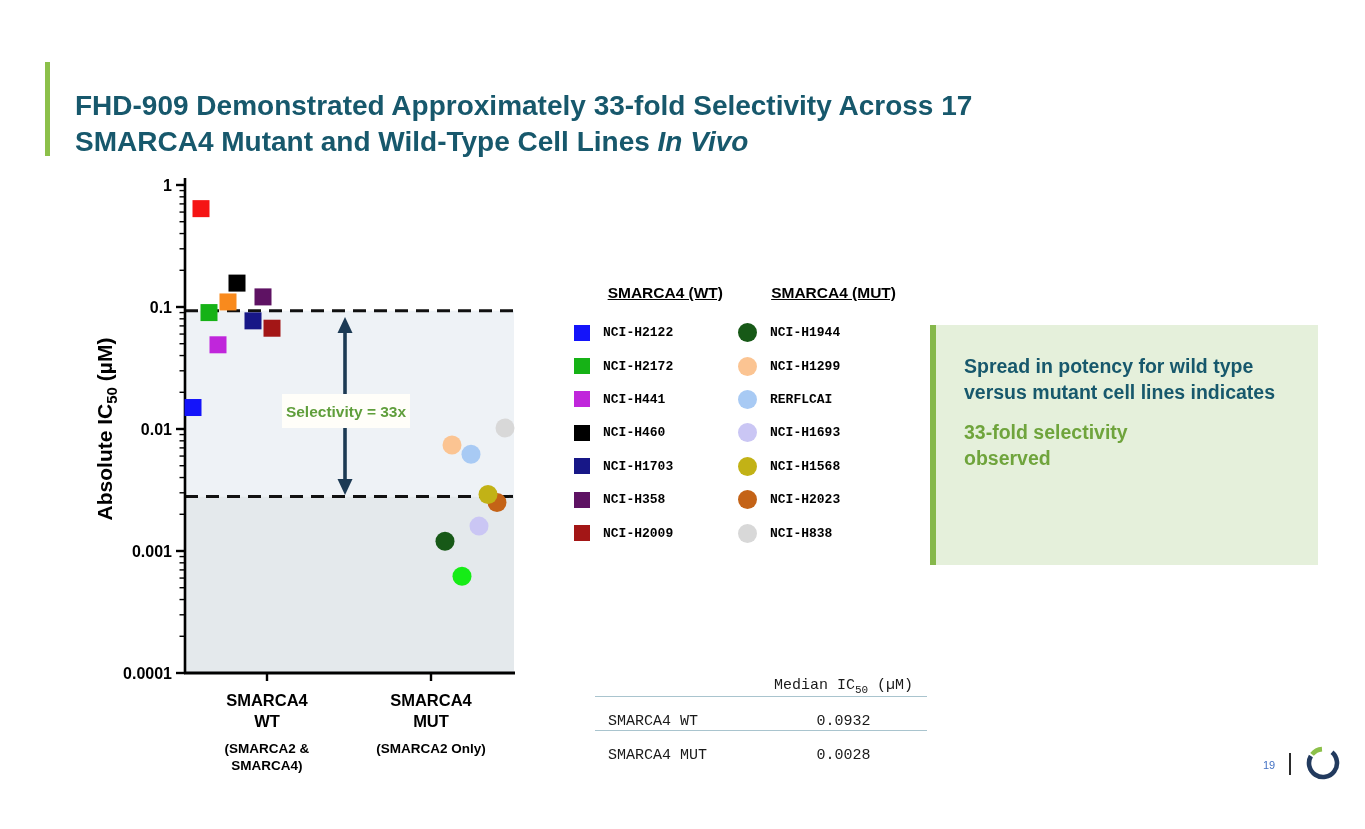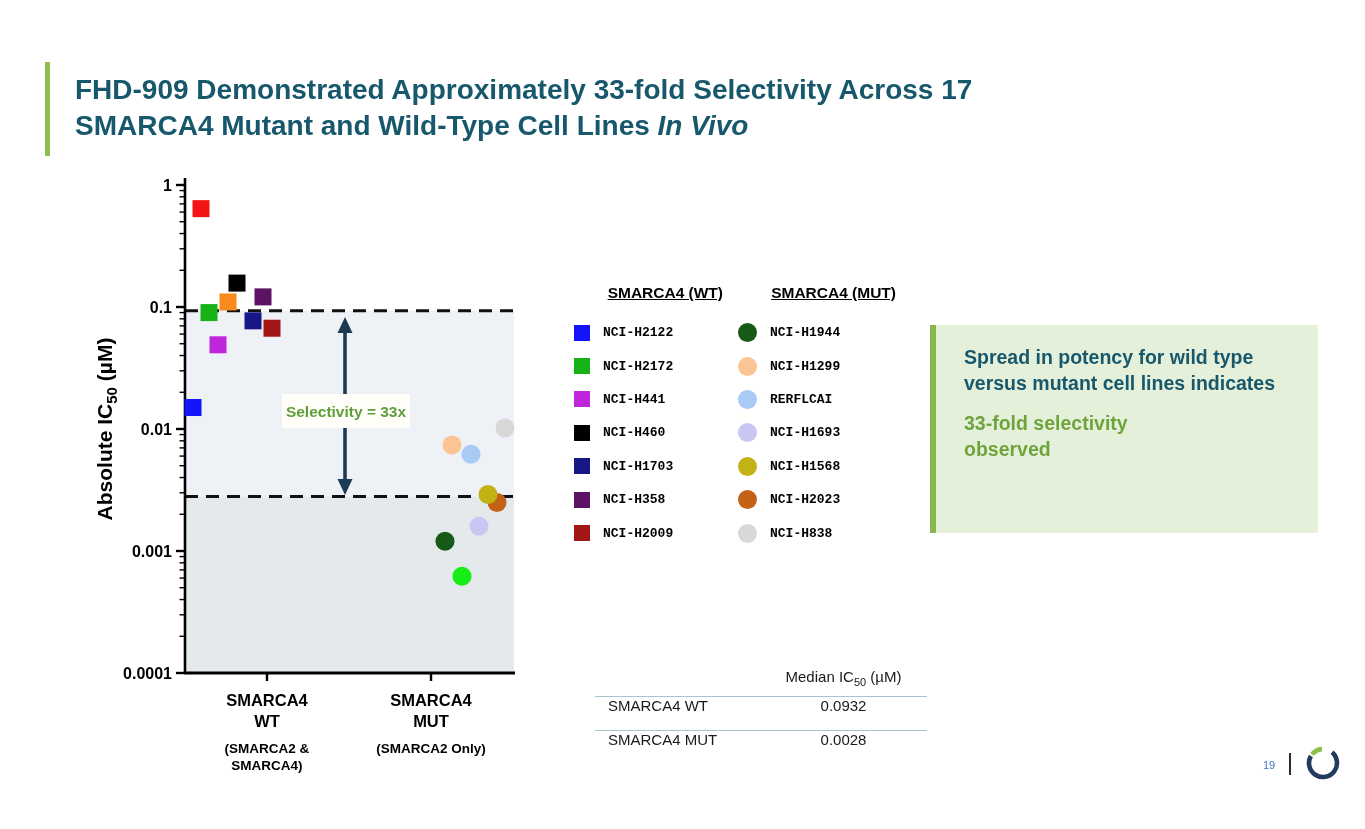--- a/index.html
+++ b/index.html
@@ -24,48 +24,48 @@
   .legend-header{font-size:15.5px;font-weight:bold;text-decoration:underline;
                  color:#000;margin-bottom:14px;white-space:nowrap;}
   .legend-items{display:flex;flex-direction:column;}
   .legend-item{display:flex;align-items:center;height:33.4px;}
   .swatch{flex:0 0 auto;margin-right:13px;}
   .swatch.square{width:16px;height:16px;margin-left:11px;}
   .swatch.circle{width:19px;height:19px;border-radius:50%;margin-left:12px;}
   .legend-label{font-size:13px;font-weight:bold;color:#000;white-space:nowrap;font-family:Liberation Mono, monospace;}
 
   
-  .callout{position:absolute;left:930px;top:325px;width:388px;height:208px;
-           box-sizing:border-box;border-left:6px solid;padding:20px 26px 0 28px;}
+  .callout{position:absolute;left:930px;top:325px;width:388px;height:240px;
+           box-sizing:border-box;border-left:6px solid;padding:29px 26px 0 28px;}
   .callout-teal{font-size:19.5px;font-weight:bold;line-height:1.33;}
   .callout-green{font-size:19.5px;font-weight:bold;line-height:1.33;margin-top:14px;}
 
   
   .median-table{position:absolute;left:595px;top:668px;width:332px;font-size:15px;color:#1a1a1a;}
-  .mt-row{display:flex;align-items:flex-start;}
+  .mt-row{display:flex;align-items:flex-end;font-family:Liberation Mono, monospace;}
   .mt-header{height:28px;}
   .mt-body-row{height:33px;border-top:1.5px solid;}
   .mt-label{width:165px;padding-left:13px;box-sizing:border-box;text-align:left;}
   .mt-value{width:167px;text-align:center;}
   sub{font-size:11px;}
 
   
   .footer{position:absolute;left:1255px;top:738px;width:100px;height:55px;}
   .page-number{position:absolute;left:8px;top:21px;font-size:11px;}
   .footer-sep{position:absolute;left:34px;top:15px;width:1.5px;height:22px;background:#2b2b2b;}
   .logo{position:absolute;left:46px;top:0;}
 </style>
 </head>
 <body>
 
 <div class="slide">
 
   <div class="accent-bar" style="background: rgb(140, 192, 74);"></div>
 
-  <h1 class="title" style="color: rgb(23, 88, 108);"><span>FHD-909 Demonstrated Approximately 33-fold Selectivity Across 17</span><br><span>SMARCA4 Mutant and Wild-Type Cell Lines </span><em>In Vivo</em></h1>
+  <h1 class="title" style="color: rgb(23, 88, 108); margin-top: 16px;"><span>FHD-909 Demonstrated Approximately 33-fold Selectivity Across 17</span><br><span>SMARCA4 Mutant and Wild-Type Cell Lines </span><em>In Vivo</em></h1>
 
   <svg id="chart" width="560" height="810" viewBox="0 0 560 810">
       <rect x="186" y="310.73125869281427" width="328" height="185.71546148343498" fill="#EEF2F6"></rect>
       <rect x="186" y="496.44672017624924" width="328" height="176.55327982375076" fill="#E4E9EC"></rect>
       <line x1="185" y1="310.73125869281427" x2="514" y2="310.73125869281427" stroke="#111111" stroke-width="3" stroke-dasharray="13 8"></line>
       <line x1="185" y1="496.44672017624924" x2="514" y2="496.44672017624924" stroke="#111111" stroke-width="3" stroke-dasharray="13 8"></line>
       <line x1="185" y1="178" x2="185" y2="674" stroke="#000" stroke-width="2.6"></line>
       <line x1="184" y1="673" x2="515" y2="673" stroke="#000" stroke-width="3"></line>
       <line x1="176" y1="185" x2="185" y2="185" stroke="#000" stroke-width="2.4"></line>
       <text x="172" y="190.5" text-anchor="end" font-size="16" fill="#000" font-family="&quot;Liberation Sans&quot;,sans-serif" font-weight="bold">1</text>

